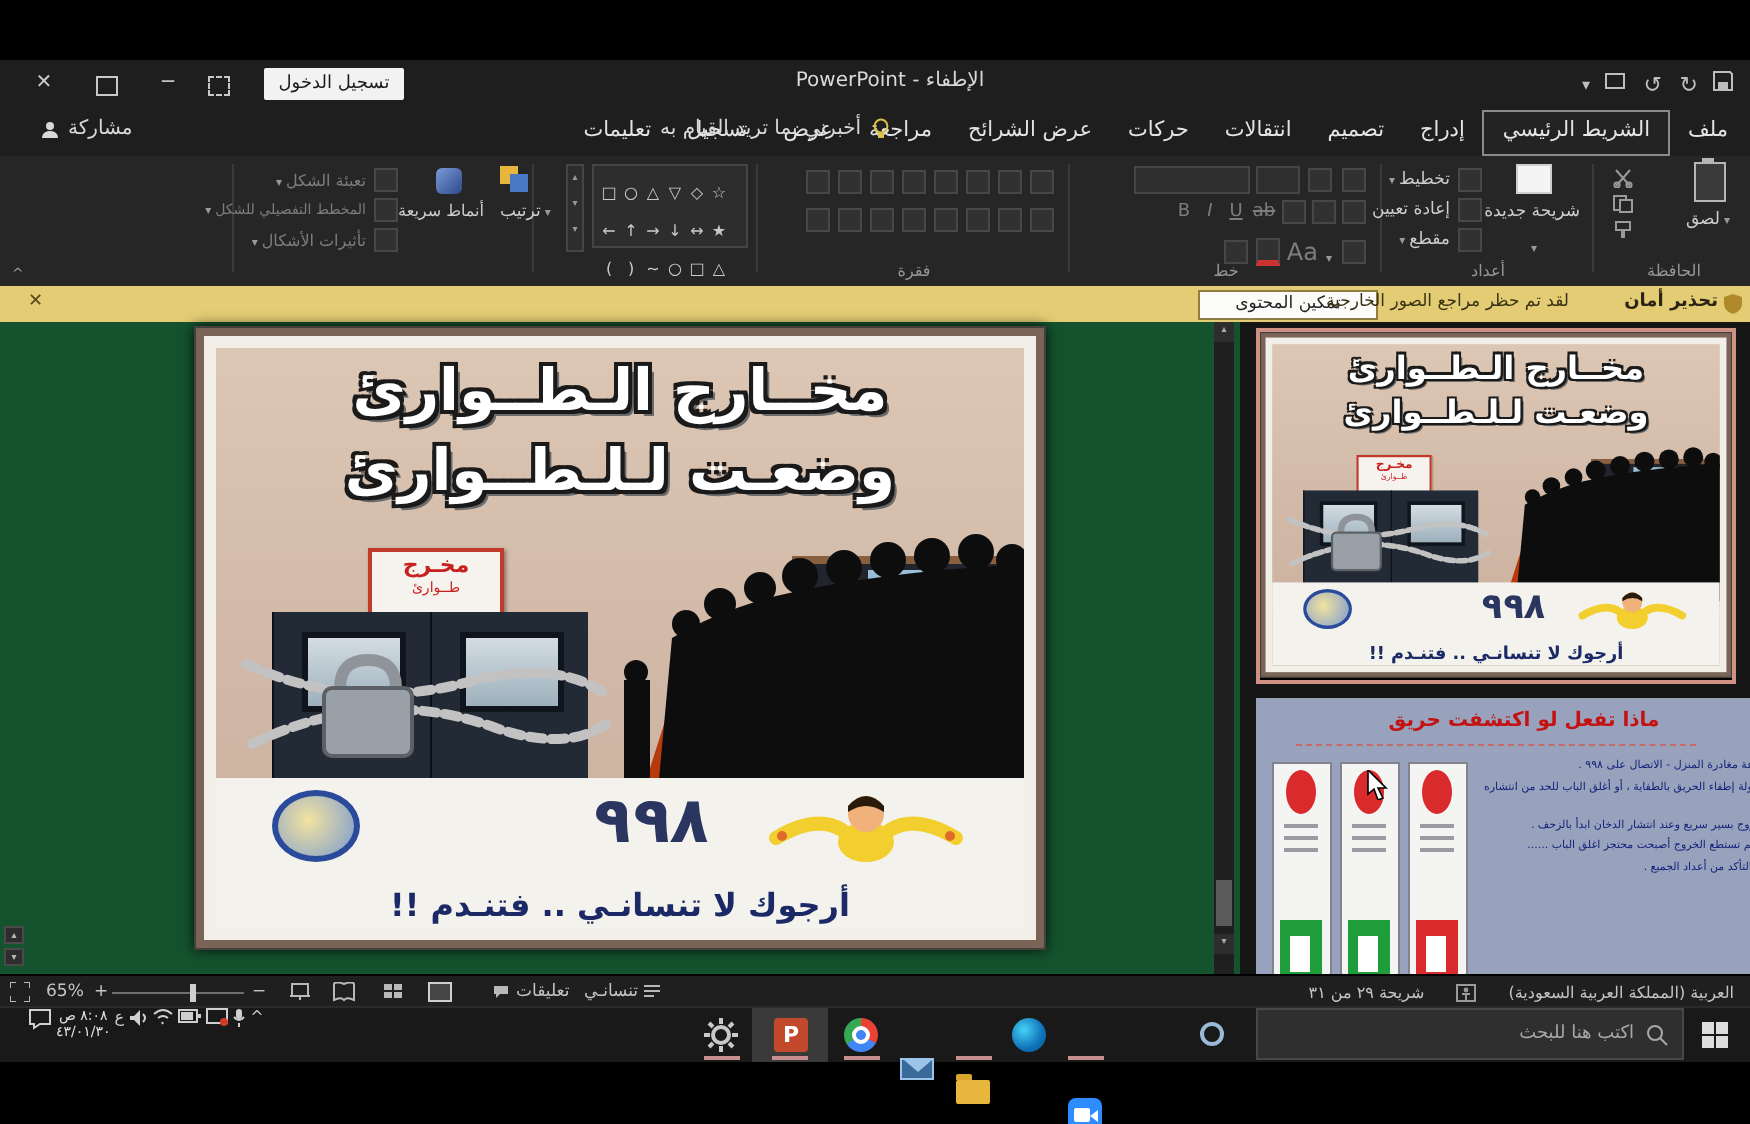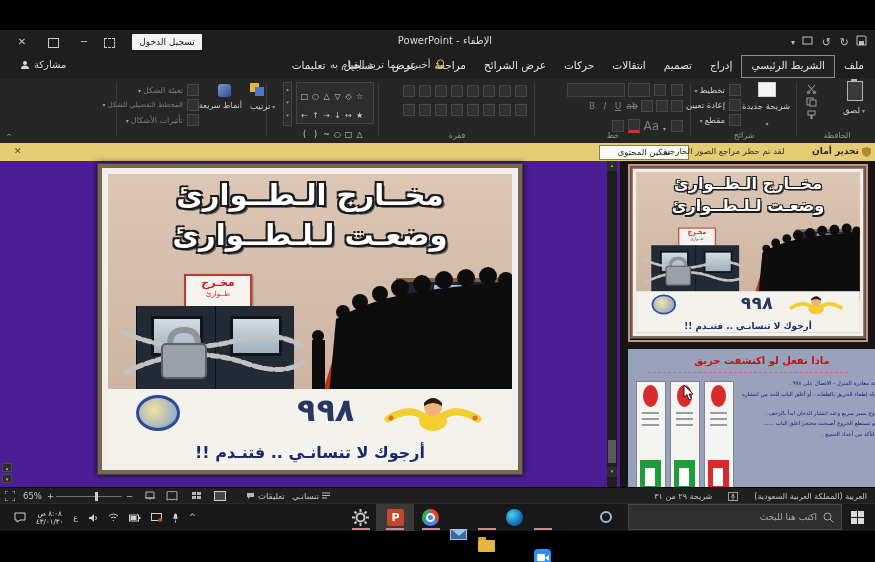--- a/index.html
+++ b/index.html
@@ -39,21 +39,21 @@
   .pastebtn{position:absolute;right:2px;top:3px;width:34px;height:46px;text-align:center;}
   .clip{display:inline-block;width:14px;height:18px;border:1px solid #b5b5b5;background:#3a3a3a;position:relative;}
   .clip::before{content:"";position:absolute;left:3px;top:-3px;width:6px;height:3px;background:#b5b5b5;}
   .bigbtn-ic{display:inline-block;width:16px;height:13px;border:1px solid #cfcfcf;background:#f4f4f4;}
   .galleryshape{color:#c9c9c9;font-size:8px;width:11px;display:inline-block;text-align:center;line-height:11px;}
   
   #secbar{position:absolute;left:0;top:113px;width:875px;height:18px;background:#e3cc74;}
   #secbtn{position:absolute;right:186px;top:2px;width:88px;height:13px;background:#fbfbf9;border:1px solid #8f7d42;
           font-size:8.5px;color:#222;text-align:center;line-height:13px;}
   
-  #workspace{position:absolute;left:0;top:131px;width:875px;height:326px;background:#4c1d95;}
+  #workspace{position:absolute;left:0;top:131px;width:875px;height:326px;background:#14532d;}
   
   .poster{width:426px;height:312px;background:#7a6456;border:1px solid #44403c;box-sizing:border-box;padding:4px;}
   .poster-mat{width:100%;height:100%;background:#f1efe8;box-sizing:border-box;padding:6px;}
   .poster-art{position:relative;width:100%;height:100%;background:linear-gradient(#dcc6b4,#c9ad9b);overflow:hidden;}
   .ptitle{position:absolute;left:0;width:100%;text-align:center;color:#fff;font-weight:bold;font-size:29px;
           letter-spacing:1px;direction:rtl;white-space:nowrap;
           text-shadow:-2px -2px 0 #1a1a1a,2px -2px 0 #1a1a1a,-2px 2px 0 #1a1a1a,2px 2px 0 #1a1a1a,3px 3px 0 #6b6b6b;}
   .exitsign{position:absolute;left:76px;top:100px;width:64px;height:32px;background:#f6f3ee;border:2px solid #c0392b;
             text-align:center;direction:rtl;box-shadow:1px 1px 2px rgba(0,0,0,.4);}
   .exitsign .l1{color:#c81f1f;font-weight:bold;font-size:11px;line-height:14px;}
@@ -123,21 +123,21 @@
   .folder::before{content:"";position:absolute;left:0;top:-3px;width:8px;height:3px;background:#d8a62c;border-radius:1px 1px 0 0;}
   .mail{position:relative;border:1px solid #9cc3e8;background:#3a6a9a;height:11px !important;top:8px !important;box-sizing:border-box;}
   .mail::after{content:"";position:absolute;left:1px;top:0px;width:12px;height:6px;
                border-left:7px solid transparent;border-right:7px solid transparent;border-top:6px solid #9cc3e8;width:0;}
   .cortana{border:2px solid #9ab8d8;border-radius:50%;width:12px !important;height:12px !important;box-sizing:border-box;top:7px !important;}
   #searchbox{position:absolute;left:628px;top:0;width:214px;height:26px;background:#2f2f2f;border:1px solid #474747;
              box-sizing:border-box;color:#a8a8a8;font-size:9px;line-height:24px;direction:rtl;padding:0 24px 0 8px;}
   .winlogo{position:absolute;left:851px;top:7px;width:13px;height:13px;display:grid;grid-template-columns:6px 6px;
            grid-template-rows:6px 6px;gap:1px;}
   .winlogo span{background:#dcdcdc;}
-  #tray{position:absolute;left:14px;top:0;height:27px;display:flex;align-items:center;gap:10px;color:#d0d0d0;}
+  #tray{position:absolute;left:14px;top:0;height:27px;display:flex;gap:2px;color:#d0d0d0;}
   #clock{font-size:7px;line-height:8px;text-align:center;direction:rtl;color:#e0e0e0;}
   svg{display:block;}
 </style>
 </head>
 <body>
 <div id="stage">
 
 <div id="screen">
 
   <div id="titlebar">
@@ -239,21 +239,21 @@
             <span class="rtxt dd">تخطيط</span>
       </div>
       <div class="rowflex ar" style="right:52px;top:21px;gap:3px">
         <span class="mini"></span>
             <span class="rtxt">إعادة تعيين</span>
       </div>
       <div class="rowflex ar" style="right:52px;top:36px;gap:3px">
         <span class="mini"></span>
             <span class="rtxt dd">مقطع</span>
       </div>
-      <div class="rlabel">شرائح</div>
+      <div class="rlabel">أعداد</div>
     </div>
 
     <div class="rgroup" style="left:538px;width:150px">
       <div class="rowflex" style="right:4px;top:5px;gap:3px">
         <span style="width:56px;height:12px;border:1px solid #454545;background:#2e2e2e"></span>
         <span style="width:20px;height:12px;border:1px solid #454545;background:#2e2e2e"></span>
         <span class="mini"></span>
         <span class="mini"></span>
       </div>
       <div class="rowflex" style="right:4px;top:22px;gap:1px;color:#7d7d7d;font-size:9px">

